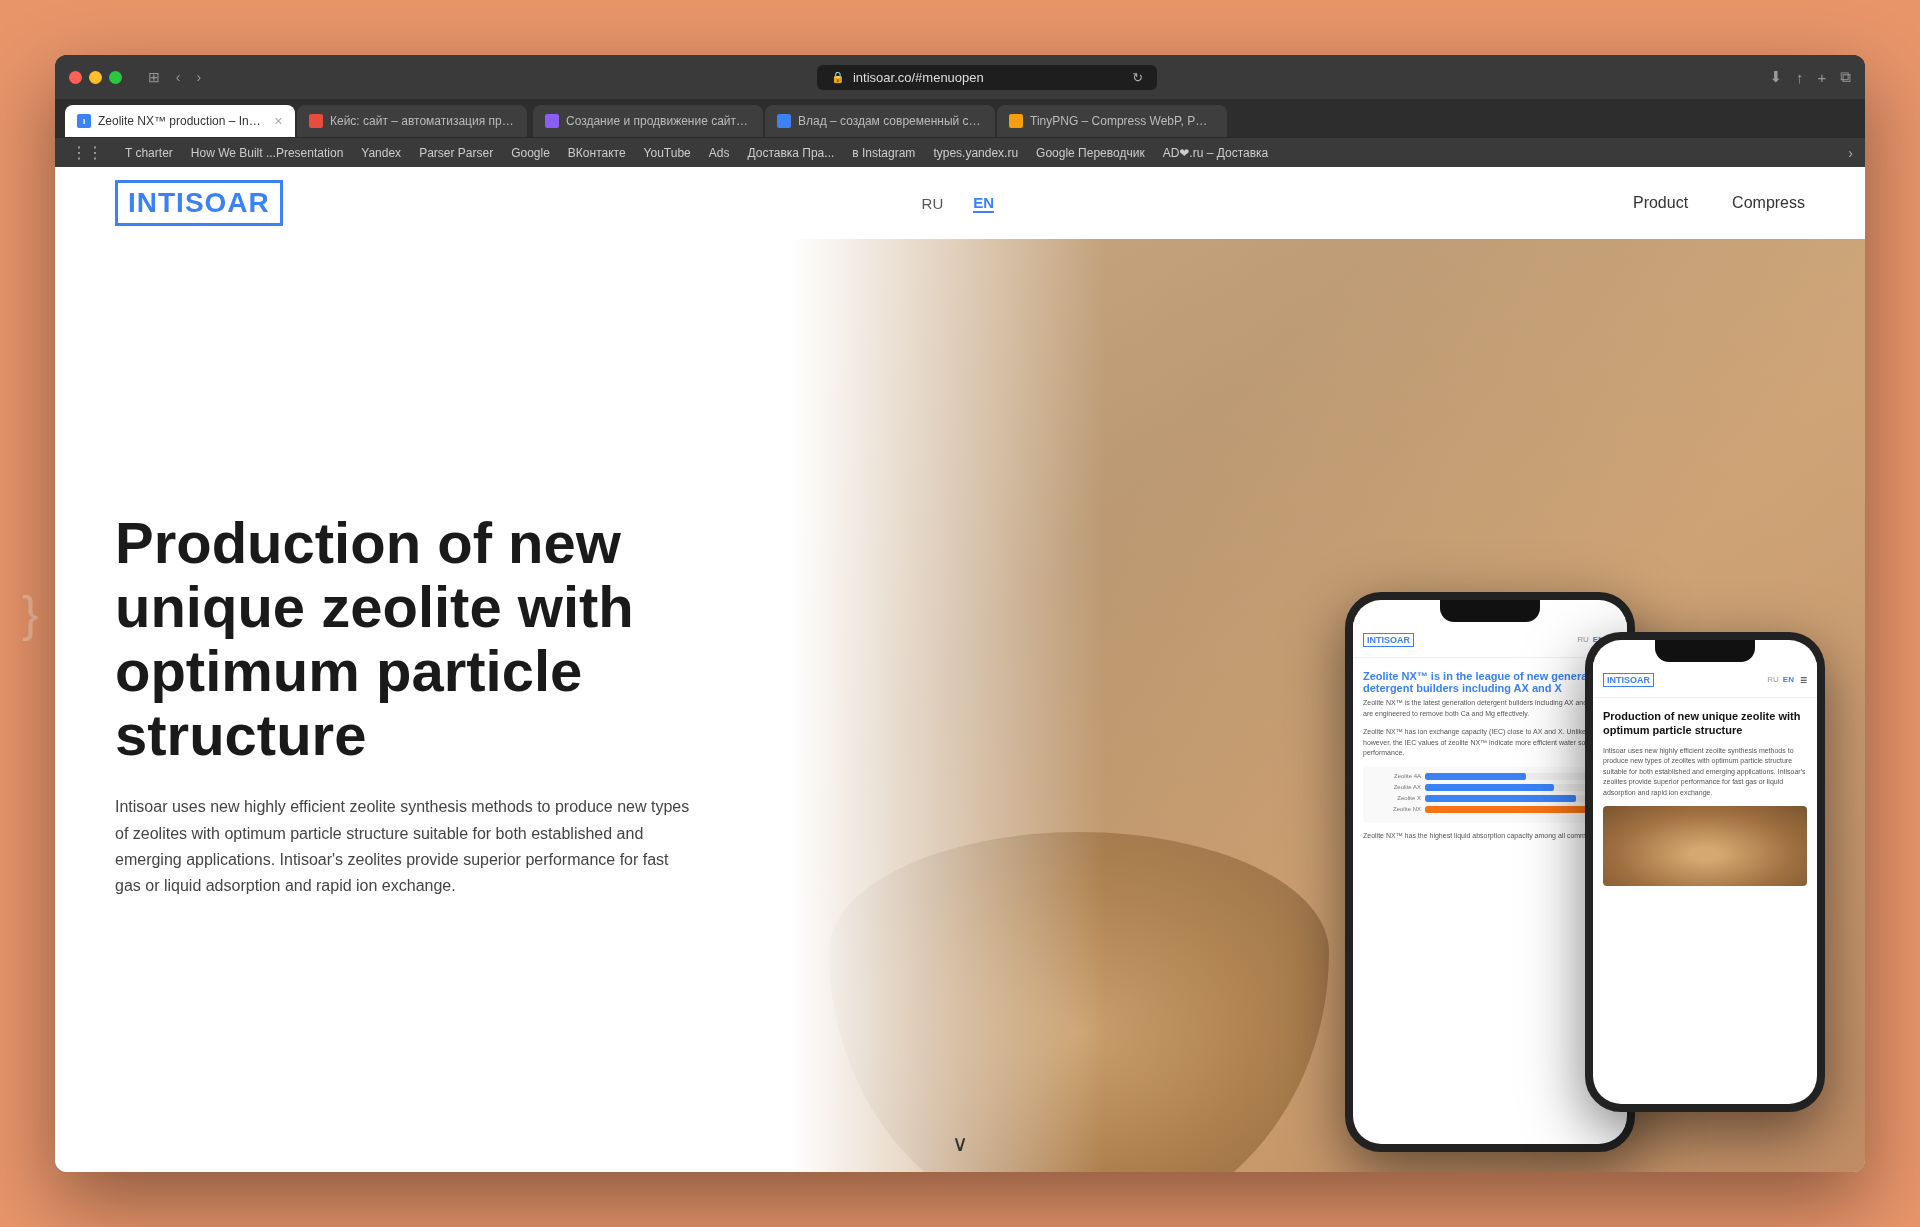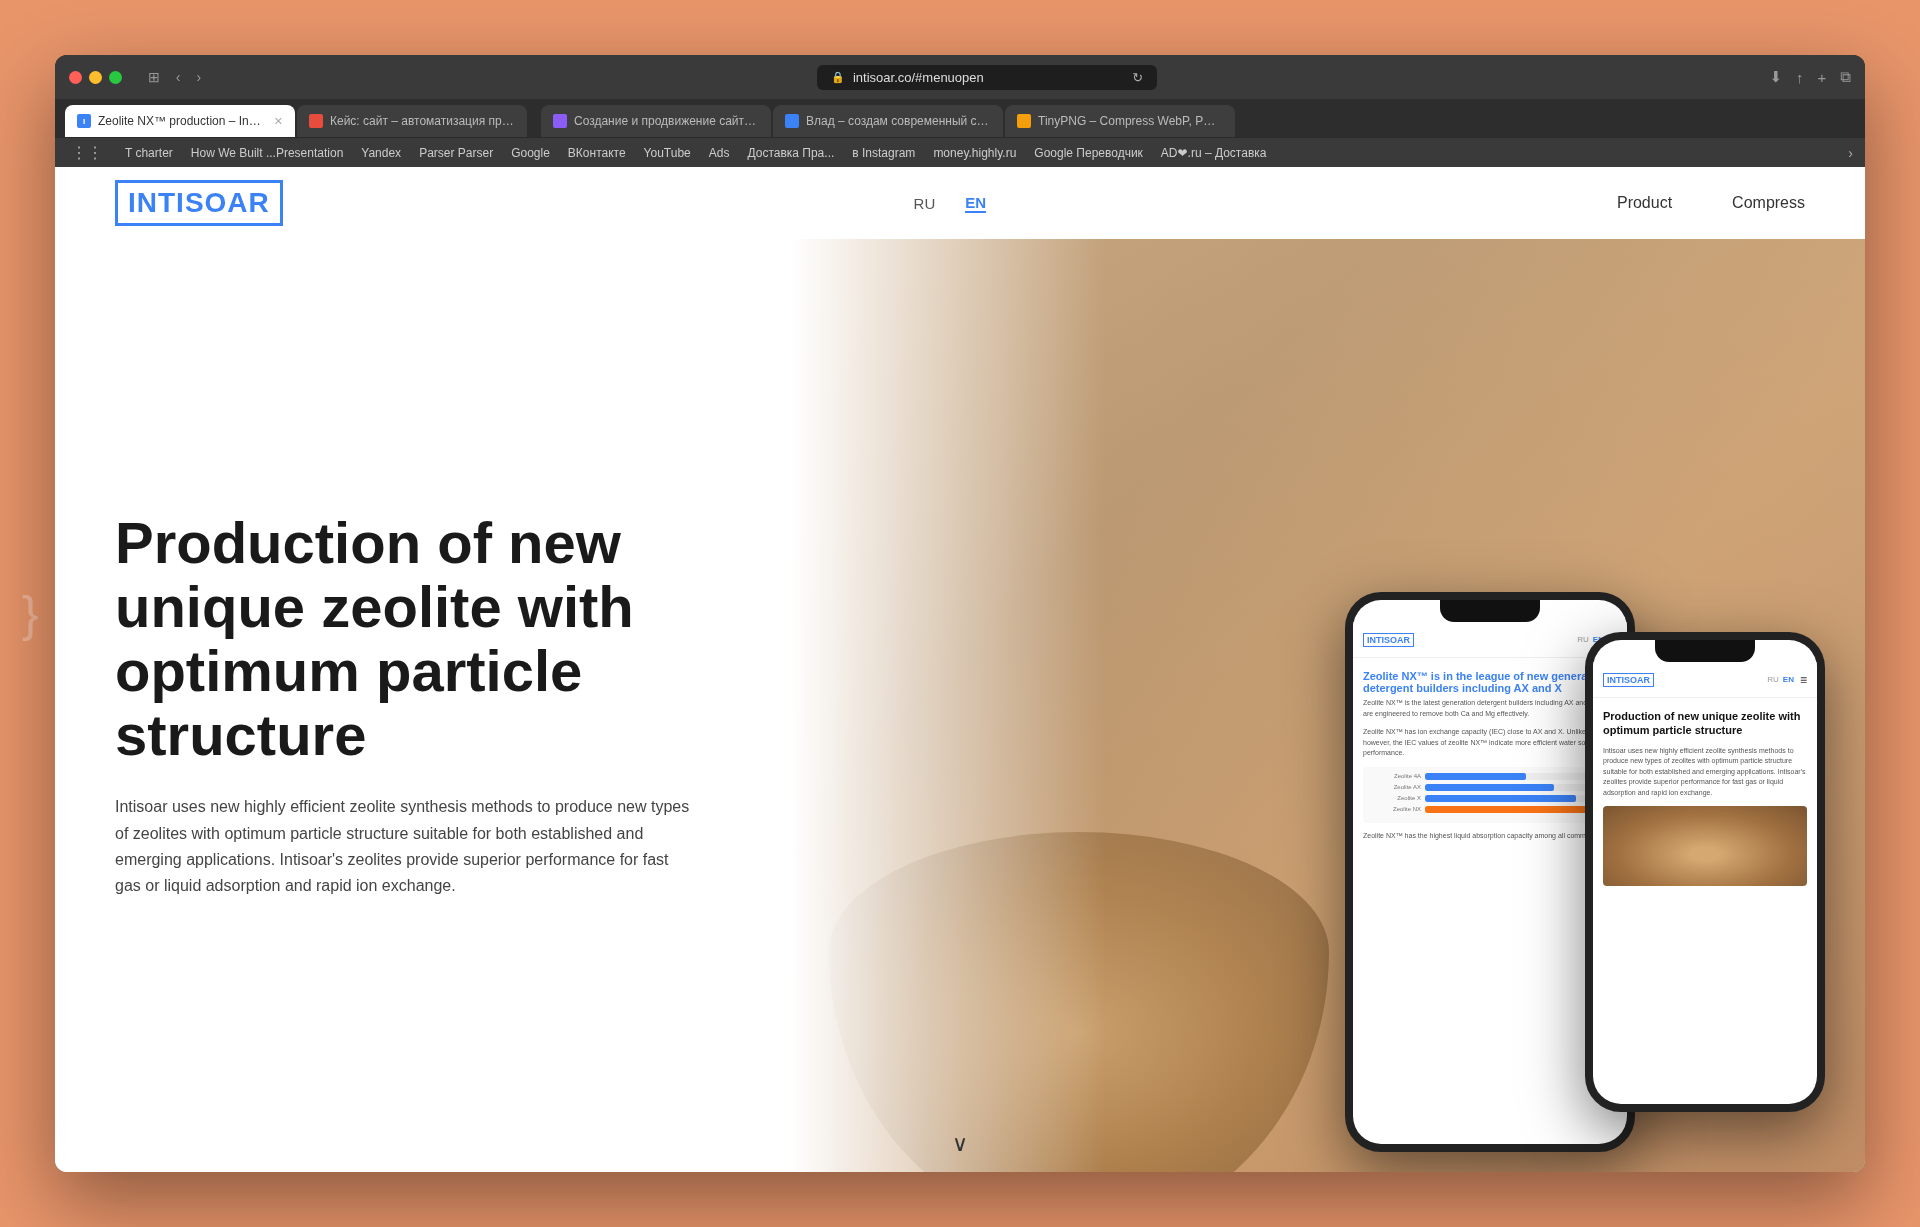--- a/index.html
+++ b/index.html
@@ -188,21 +188,21 @@
       font-size: 15px;
       font-weight: 500;
       cursor: pointer;
       color: #555;
       text-decoration: none;
     }
     .lang-btn.active { color: #3B82F6; font-weight: 700; border-bottom: 2px solid #3B82F6; }
     .site-nav-right {
       display: flex;
       align-items: center;
-      gap: 60px;
+      gap: 44px;
     }
     .nav-link {
       font-size: 16px;
       color: #333;
       text-decoration: none;
       cursor: pointer;
     }
 
     
     .hero-section {
@@ -463,21 +463,21 @@
   <div class="tabs-bar">
     <div class="browser-tab active">
       <div class="tab-favicon" style="background:#3B82F6; display:flex; align-items:center; justify-content:center; font-size:8px; color:#fff; font-weight:bold;">I</div>
       <span class="tab-label">Zeolite NX™ production – Intisoar...</span>
       <span class="tab-close">✕</span>
     </div>
     <div class="browser-tab inactive" style="margin-left:2px;">
       <div class="tab-favicon" style="background:#E74C3C; border-radius:2px;"></div>
       <span class="tab-label">Кейс: сайт – автоматизация про...</span>
     </div>
-    <div class="browser-tab inactive" style="margin-left:14px;">
+    <div class="browser-tab inactive" style="margin-left:6px;">
       <div class="tab-favicon" style="background:#8B5CF6; border-radius:2px;"></div>
       <span class="tab-label">Создание и продвижение сайта...</span>
     </div>
     <div class="browser-tab inactive" style="margin-left:2px;">
       <div class="tab-favicon" style="background:#3B82F6; border-radius:2px;"></div>
       <span class="tab-label">Влад – создам современный сай...</span>
     </div>
     <div class="browser-tab inactive" style="margin-left:2px;">
       <div class="tab-favicon" style="background:#F59E0B; border-radius:2px;"></div>
       <span class="tab-label">TinyPNG – Compress WebP, PNG...</span>
@@ -489,21 +489,21 @@
     <span class="bookmark-item">T charter</span>
     <span class="bookmark-item">How We Built ...Presentation</span>
     <span class="bookmark-item">Yandex</span>
     <span class="bookmark-item">Parser Parser</span>
     <span class="bookmark-item">Google</span>
     <span class="bookmark-item">ВКонтакте</span>
     <span class="bookmark-item">YouTube</span>
     <span class="bookmark-item">Ads</span>
     <span class="bookmark-item">Доставка Пра...</span>
     <span class="bookmark-item">в Instagram</span>
-    <span class="bookmark-item">money.highly.ru</span>
+    <span class="bookmark-item">types.yandex.ru</span>
     <span class="bookmark-item">Google Переводчик</span>
     <span class="bookmark-item">AD❤.ru – Доставка</span>
     <span class="bm-dots">›</span>
   </div>
 
   <div class="site-content">
 
     <div class="site-navbar">
       <div class="site-logo">INTISOAR</div>
       <div class="site-nav-center">

